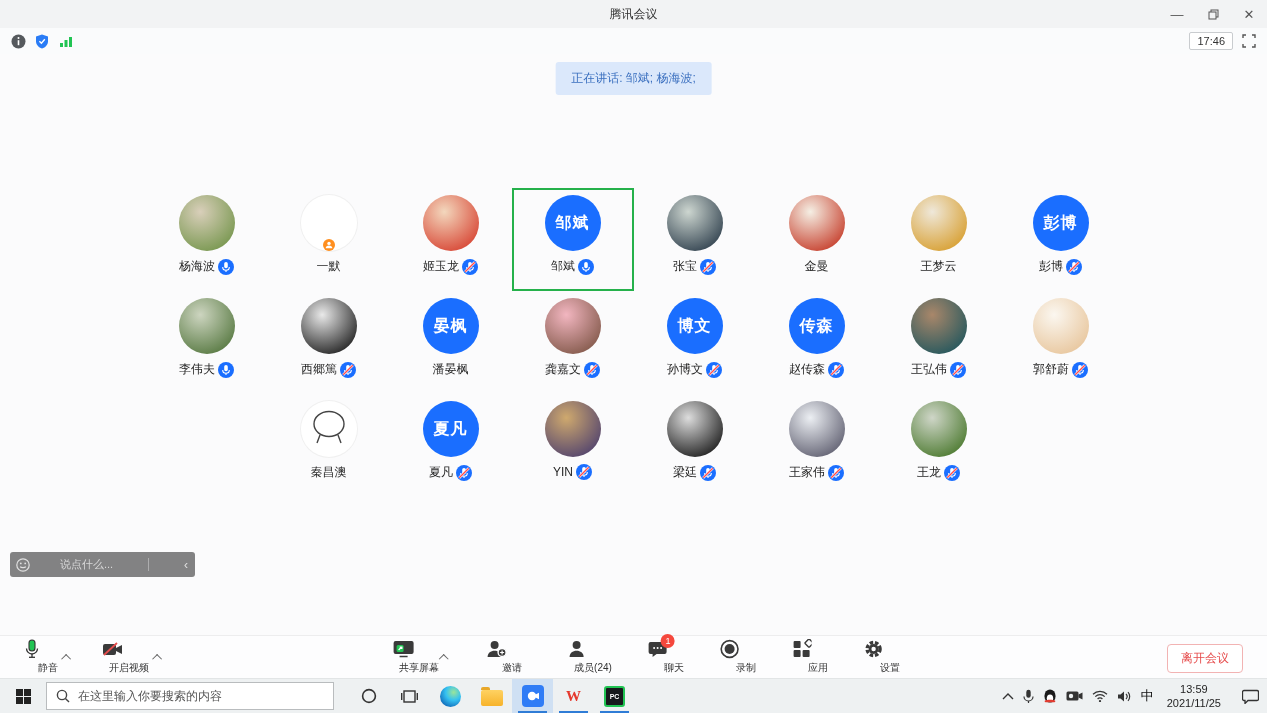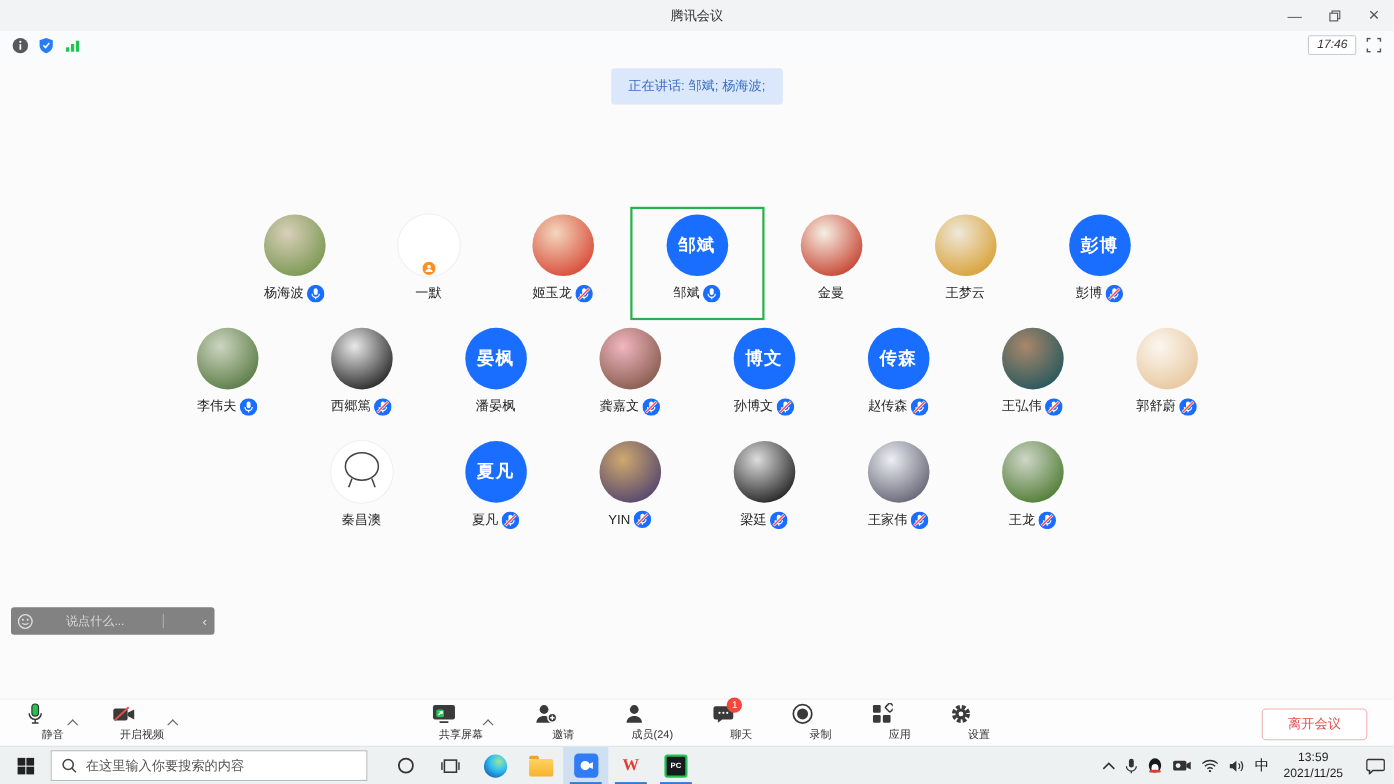--- a/index.html
+++ b/index.html
@@ -8,21 +8,21 @@
 
   
   .titlebar { height:28px; background:#f2f3f4; display:flex; align-items:center; position:relative; }
   .titlebar .title { position:absolute; left:50%; transform:translateX(-50%); font-size:12px; color:#333; }
   .win-controls { margin-left:auto; display:flex; height:100%; }
   .win-btn { width:36px; height:100%; display:flex; align-items:center; justify-content:center; color:#555; font-size:13px; }
 
   
   .statusrow { height:26px; display:flex; align-items:center; padding:0 10px; background:#fafbfc; }
   .statusrow .left { display:flex; align-items:center; gap:8px; }
-  .statusrow .right { margin-left:auto; display:flex; align-items:center; gap:8px;font-style:italic; }
+  .statusrow .right { margin-left:auto; display:flex; align-items:center; gap:8px; }
   .timerbox { border:1px solid #c9cccf; background:#fff; border-radius:2px; font-size:11px; color:#333; padding:2px 7px; }
   .sicon { width:16px; height:16px; display:flex; align-items:center; justify-content:center; }
 
   
   .banner { position:absolute; top:62px; left:50%; transform:translateX(-50%); background:#dbe8fb; color:#36+; color:#3a6fbf; font-size:12px; padding:8px 16px; border-radius:3px; white-space:nowrap; }
 
   
   .grid { position:absolute; top:188px; left:0; width:100%; }
   .prow { display:flex; justify-content:center; }
   .pcell { width:122px; height:103px; display:flex; flex-direction:column; align-items:center; padding-top:7px; }
@@ -44,21 +44,21 @@
 
   
   .toolbar { position:absolute; left:0; bottom:35px; width:100%; height:43px; background:#fdfdfe; border-top:1px solid #ededee; }
   .tgroup-left { position:absolute; left:6px; top:0; height:100%; display:flex; align-items:center; gap:4px; }
   .tgroup-center { position:absolute; left:50%; top:0; transform:translateX(-50%); height:100%; display:flex; align-items:center; gap:20px; }
   .titem { display:flex; flex-direction:column; align-items:center; justify-content:center; gap:2px; min-width:36px; position:relative; }
   .titem .lbl { font-size:10px; color:#333; white-space:nowrap;margin-left:32px; }
   .titem .ic { height:20px; display:flex; align-items:flex-end; justify-content:center; }
   .caret { width:7px; height:7px; border-left:1.5px solid #666; border-top:1.5px solid #666; transform:rotate(45deg) translateY(2px); margin:0 2px; align-self:center; }
   .badge-red { position:absolute; top:-5px; right:-7px; min-width:14px; height:14px; border-radius:8px; background:#f5483d; color:#fff; font-size:9px; display:flex; align-items:center; justify-content:center; padding:0 3px; }
-  .leavebtn { position:absolute; right:24px; top:8px; border:1px solid #f2b3b3; color:#e64c4c; background:#fff; font-size:12px; padding:5px 23px; border-radius:4px; }
+  .leavebtn { position:absolute; right:24px; top:8px; border:1px solid #f2b3b3; color:#e64c4c; background:#fff; font-size:12px; padding:5px 13px; border-radius:4px; }
 
   
   .taskbar { position:absolute; left:0; bottom:0; width:100%; height:35px; background:#eef1f2; display:flex; align-items:center; border-top:1px solid #e2e5e6; }
   .tb-start { width:46px; height:100%; display:flex; align-items:center; justify-content:center; }
   .winlogo { display:grid; grid-template-columns:7px 7px; grid-template-rows:7px 7px; gap:1px; }
   .winlogo span { background:#222; }
   .tb-search { width:288px; height:28px; background:#fff; border:1px solid #b9bcbe; display:flex; align-items:center; gap:8px; padding:0 9px; }
   .tb-search input { border:none; outline:none; font-size:12px; color:#333; width:220px; background:transparent; font-family:inherit; }
   .tb-search input::placeholder { color:#555; }
   .tb-slot { width:41px; height:100%; display:flex; align-items:center; justify-content:center; position:relative; }
@@ -181,20 +181,36 @@
             <svg width="16" height="16" viewBox="0 0 16 16">
               <circle cx="8" cy="8" r="8" fill="#1a6eff"></circle>
               <rect x="6.2" y="3" width="3.6" height="6.2" rx="1.8" fill="#fff"></rect>
               <path d="M4.7 8a3.3 3.3 0 0 0 6.6 0" fill="none" stroke="#fff" stroke-width="1.1"></path>
               <line x1="8" y1="11.3" x2="8" y2="13" stroke="#fff" stroke-width="1.1"></line>
             </svg>
           </span>
         </div>
       </div>
       <div class="pcell">
+        <div class="avatar" style="background: radial-gradient(circle at 38% 30%, rgb(205, 214, 208) 0%, rgb(60, 76, 88) 78%);"></div>
+        <div class="plabel">
+          <span>张宝</span>
+          <span class="micbadge">
+            <svg width="16" height="16" viewBox="0 0 16 16">
+              <circle cx="8" cy="8" r="8" fill="#1a6eff"></circle>
+              <rect x="6.2" y="3" width="3.6" height="6.2" rx="1.8" fill="#fff"></rect>
+              <path d="M4.7 8a3.3 3.3 0 0 0 6.6 0" fill="none" stroke="#fff" stroke-width="1.1"></path>
+              <line x1="8" y1="11.3" x2="8" y2="13" stroke="#fff" stroke-width="1.1"></line>
+              <line x1="3.2" y1="12.8" x2="12.8" y2="3.2" stroke="#fff" stroke-width="2.6"></line>
+              <line x1="3.2" y1="12.8" x2="12.8" y2="3.2" stroke="#ff4d4f" stroke-width="1.4"></line>
+            </svg>
+          </span>
+        </div>
+      </div>
+      <div class="pcell">
         <div class="avatar" style="background: radial-gradient(circle at 38% 30%, rgb(245, 239, 228) 0%, rgb(201, 74, 56) 78%);"></div>
         <div class="plabel">
           <span>金曼</span>
         </div>
       </div>
       <div class="pcell">
         <div class="avatar" style="background: radial-gradient(circle at 38% 30%, rgb(239, 232, 218) 0%, rgb(217, 164, 60) 78%);"></div>
         <div class="plabel">
           <span>王梦云</span>
         </div>

